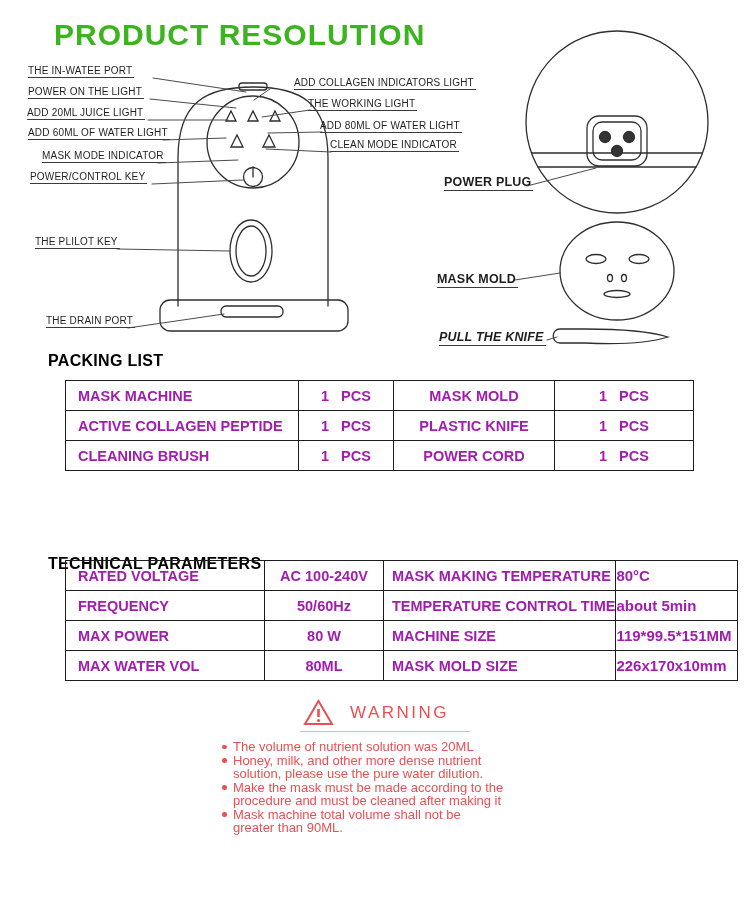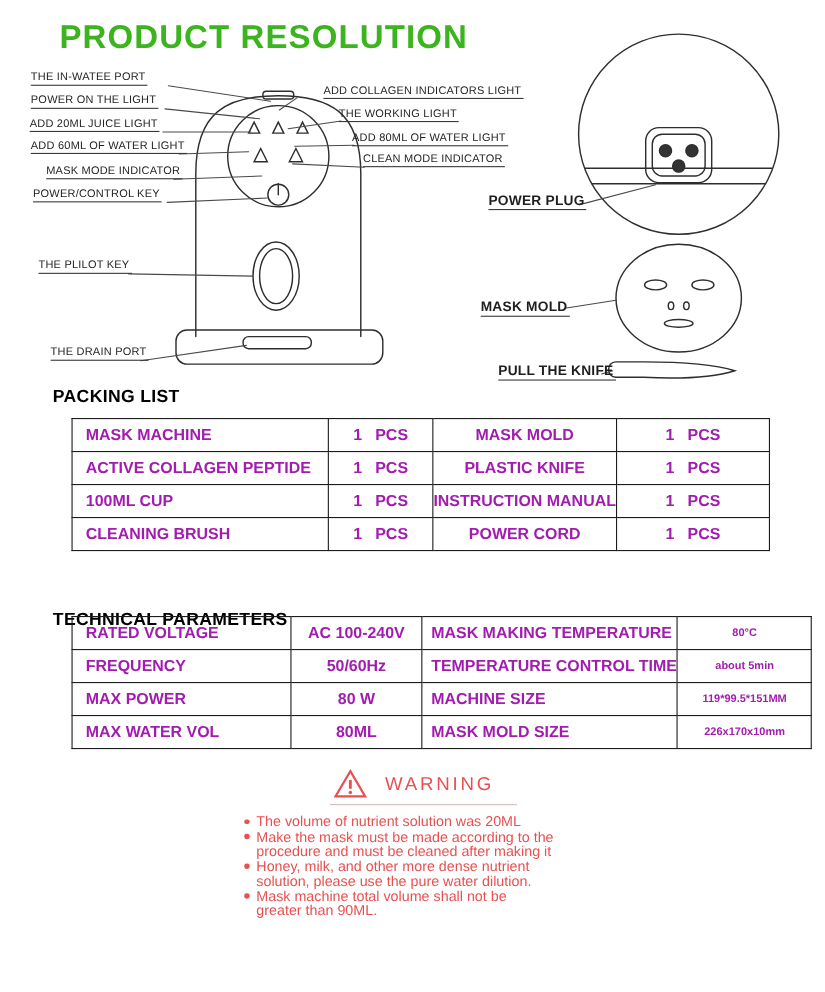--- a/index.html
+++ b/index.html
@@ -30,21 +30,21 @@
   #left-labels span:nth-child(5){top:150px;left:42px;}
   #left-labels span:nth-child(6){top:171px;left:30px;}
   #left-labels span:nth-child(7){top:236px;left:35px;}
   #left-labels span:nth-child(8){top:315px;left:46px;}
   #right-labels span:nth-child(1){top:77px;left:266px;margin-left:28px;}
   #right-labels span:nth-child(2){top:98px;left:308px;}
   #right-labels span:nth-child(3){top:120px;left:320px;}
   #right-labels span:nth-child(4){top:139px;left:330px;}
   #power-plug-label{top:175px;left:444px;}
   #mask-mold-label{top:272px;left:437px;}
-  #pull-knife-label{top:330px;left:453px;}
+  #pull-knife-label{top:330px;left:439px;font-style:italic;}
 
   .sec-head{
     position:absolute;left:48px;margin:0;font-size:16px;font-weight:800;
     letter-spacing:.3px;color:#000;
   }
   #packing-head{top:352px;}
   #tech-head{top:524px;margin-top:31px;}
 
   table.grid{position:absolute;left:65px;border-collapse:collapse;table-layout:fixed;}
   table.grid td{
@@ -56,21 +56,21 @@
   .pack-table{top:380px;}
   .pack-table td:nth-child(1){width:220px;padding-left:12px;text-align:left;}
   .pack-table td:nth-child(2){width:94px;text-align:center;word-spacing:8px;}
   .pack-table td:nth-child(3){width:160px;text-align:center;}
   .pack-table td:nth-child(4){width:138px;text-align:center;word-spacing:8px;}
 
   .tech-table{top:560px;}
   .tech-table td:nth-child(1){width:186px;padding-left:12px;text-align:left;}
   .tech-table td:nth-child(2){width:118px;text-align:center;}
   .tech-table td:nth-child(3){width:187px;padding-left:8px;text-align:left;margin-top:26px;}
-  .tech-table td:nth-child(4){width:121px;text-align:center;font-size:10px;}
+  .tech-table td:nth-child(4){width:121px;font-size:15px;}
 
   .warning-head{position:absolute;top:698px;left:303px;display:flex;align-items:center;gap:16px;}
   .warning-title{font-size:17px;letter-spacing:2.5px;color:var(--red);font-weight:500;}
   .warning-rule{position:absolute;top:731px;left:300px;width:170px;height:1px;background:#d8bcbc;}
   .warning-list{
     position:absolute;top:740px;left:233px;width:272px;margin:0;padding:0;list-style:none;
     font-size:13px;line-height:13.5px;color:var(--red);
   }
   .warning-list li{position:relative;margin:0;}
   .warning-list li::before{
@@ -181,26 +181,20 @@
         <td>MASK MOLD</td>
         <td>1 PCS</td>
       </tr>
         <tr>
         <td class="condensed">ACTIVE COLLAGEN PEPTIDE</td>
         <td>1 PCS</td>
         <td>PLASTIC KNIFE</td>
         <td>1 PCS</td>
       </tr>
         <tr>
-        <td>100ML CUP</td>
-        <td>1 PCS</td>
-        <td class="condensed">INSTRUCTION MANUAL</td>
-        <td>1 PCS</td>
-      </tr>
-        <tr>
         <td>CLEANING BRUSH</td>
         <td>1 PCS</td>
         <td>POWER CORD</td>
         <td>1 PCS</td>
       </tr>
       </tbody>
   </table>
 
   <h2 class="sec-head" id="tech-head">TECHNICAL PARAMETERS</h2>
   <table class="grid tech-table">
@@ -238,18 +232,18 @@
       <polygon points="15.5,3 29,26 2,26" fill="none" stroke="#e85052" stroke-width="2"></polygon>
       <line x1="15.5" y1="11" x2="15.5" y2="19" stroke="#e85052" stroke-width="2.6"></line>
       <circle cx="15.5" cy="22.5" r="1.6" fill="#e85052"></circle>
     </svg>
     <span class="warning-title">WARNING</span>
   </div>
   <div class="warning-rule"></div>
   <ul class="warning-list">
 
       <li>The volume of nutrient solution was 20ML</li>
+      <li>Honey, milk, and other more dense nutrient solution, please use the pure water dilution.</li>
       <li>Make the mask must be made according to the procedure and must be cleaned after making it</li>
-      <li>Honey, milk, and other more dense nutrient solution, please use the pure water dilution.</li>
       <li>Mask machine total volume shall not be greater than 90ML.</li>
     </ul>
 
 </div>
 
 </body></html>

